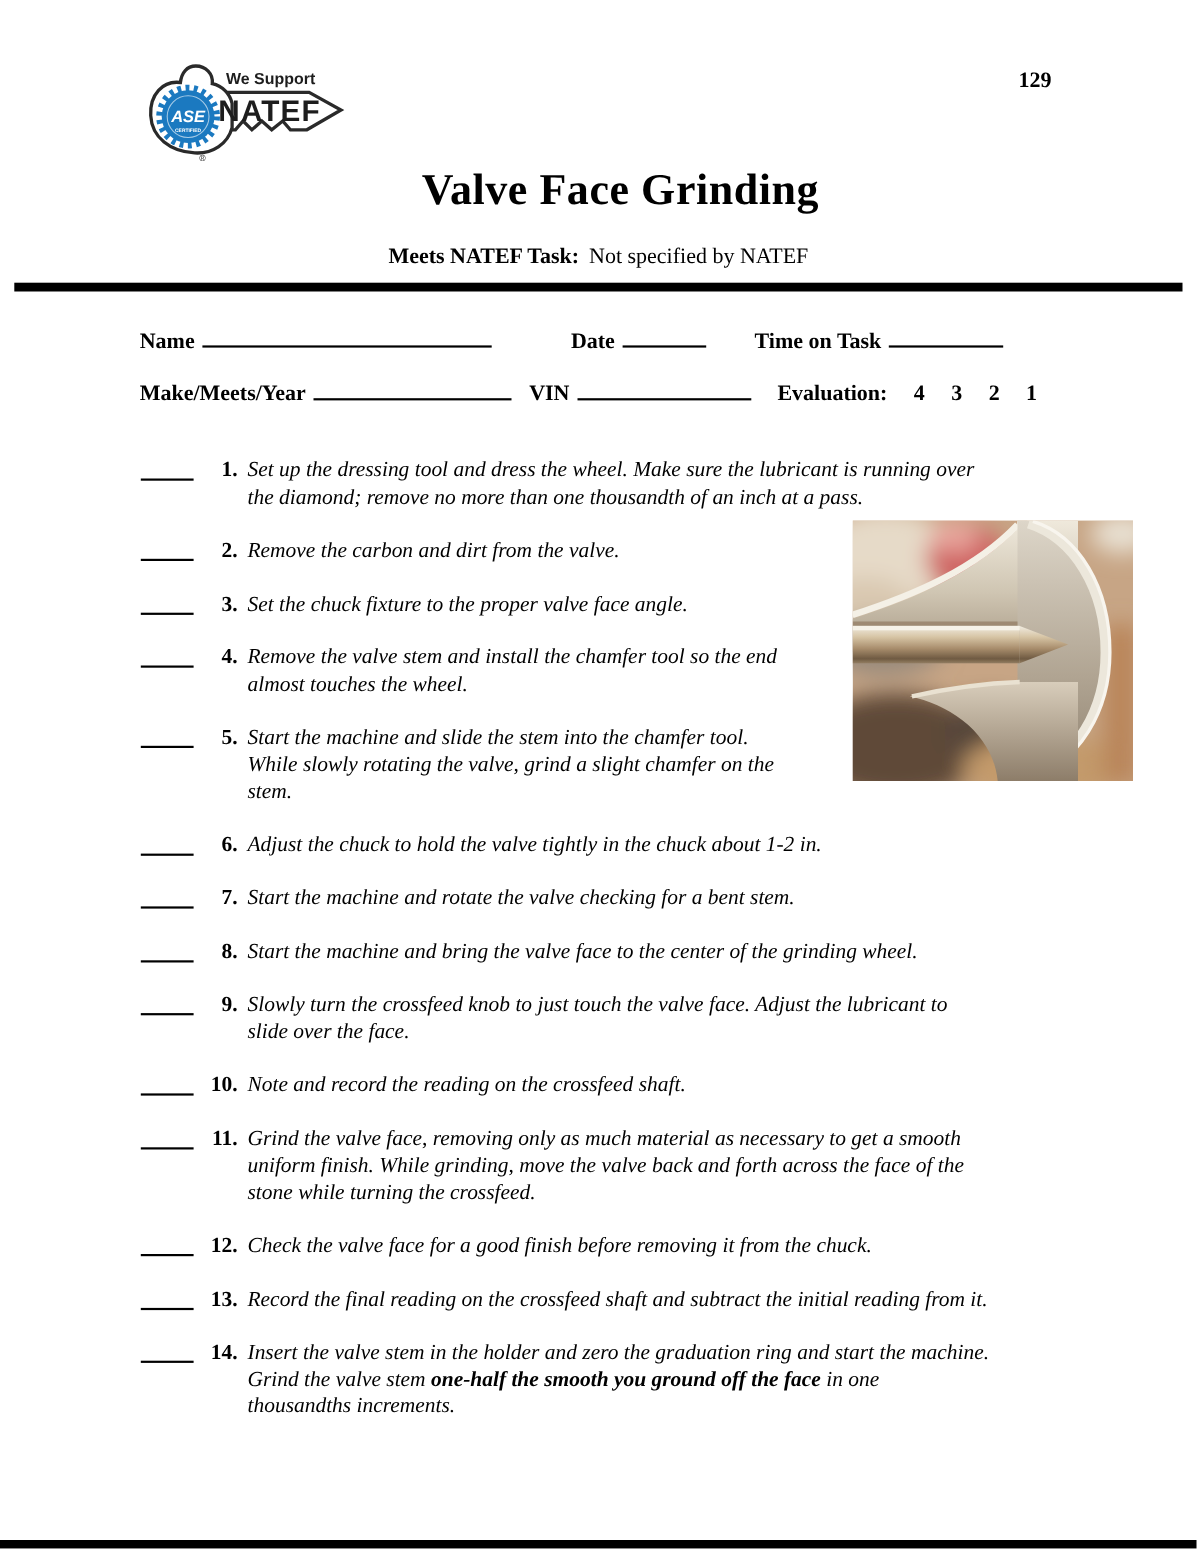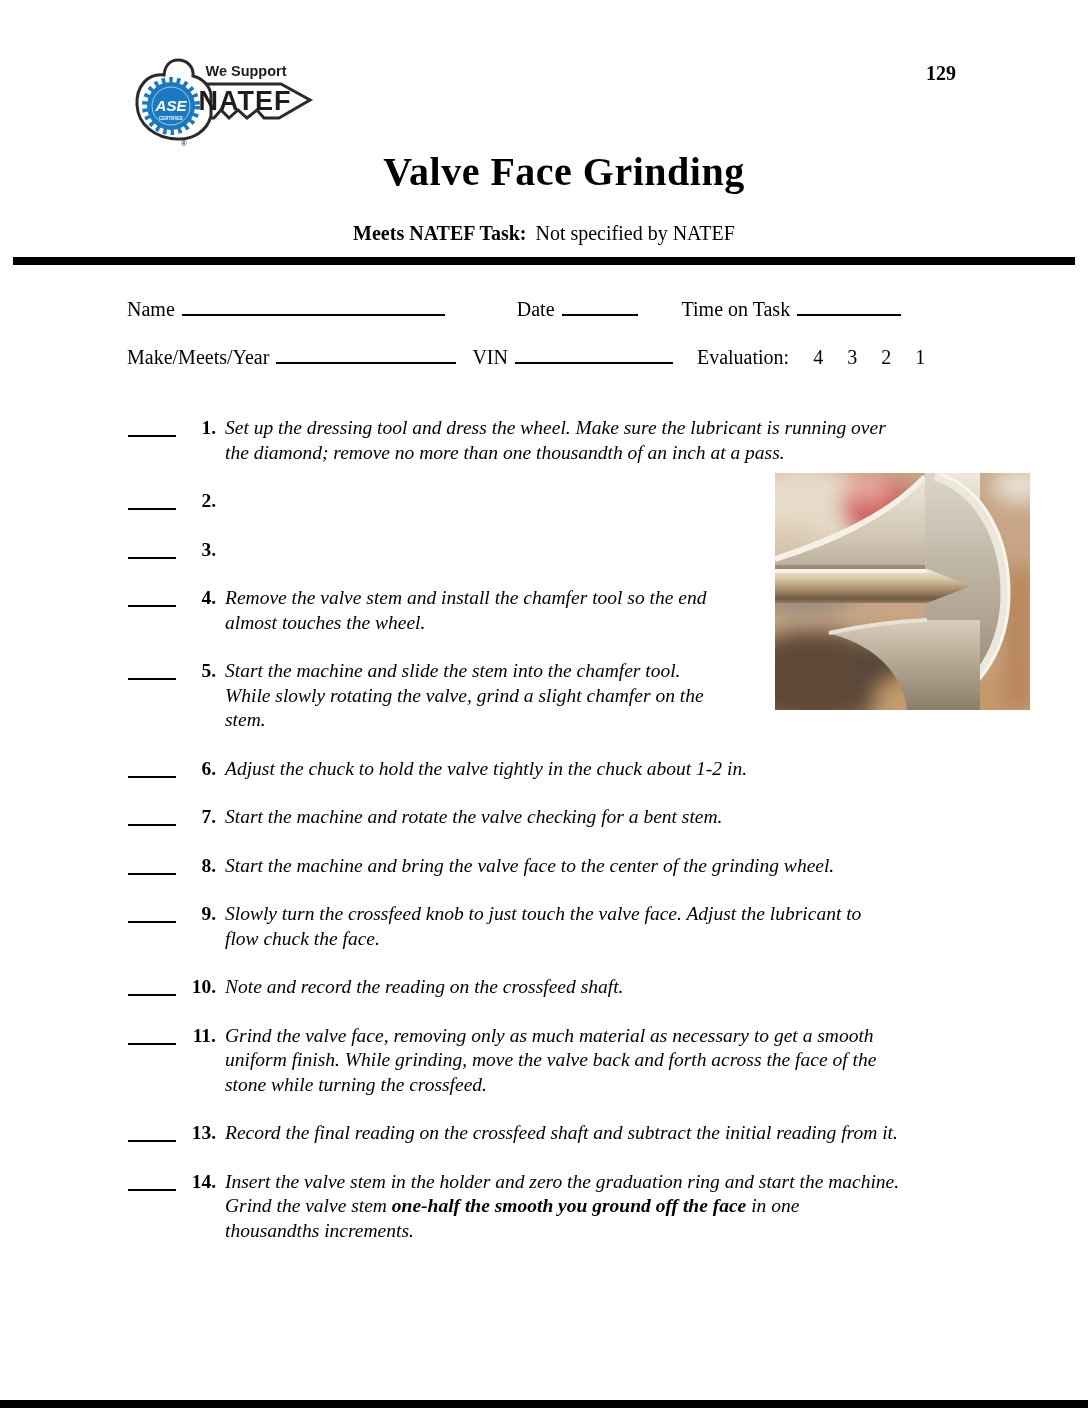--- a/index.html
+++ b/index.html
@@ -11,21 +11,21 @@
   .logo-box{position:absolute;left:131px;top:56px;width:192px;height:94px;}
   .page-num{position:absolute;left:926px;top:62px;font-size:20px;font-weight:bold;}
   .title{position:absolute;left:0;top:148px;width:100%;text-align:center;
          font-size:40px;font-weight:bold;letter-spacing:.5px;margin-left:20px;}
   .subtitle{position:absolute;left:0;top:222px;width:100%;text-align:center;font-size:20px;}
   .subtitle .lab{font-weight:bold;}
   .subtitle .val{margin-left:9px;}
   .rule-top{position:absolute;left:13px;right:13px;top:257px;height:8px;background:#000;}
   .rule-bottom{position:absolute;left:0;right:0;bottom:0;height:8px;background:#000;}
   
-  .form-row{position:absolute;left:127px;font-size:20px;font-weight:normal;white-space:nowrap;}
+  .form-row{position:absolute;left:127px;font-size:20px;font-weight:bold;white-space:nowrap;}
   .row1{top:296px;}
   .row2{top:344px;}
   .blank{display:inline-block;border-bottom:2.5px solid #000;height:18px;
          vertical-align:baseline;margin-left:7px;}
   .b-name{width:263px;margin-right:72px;}
   .b-date{width:76px;margin-right:44px;}
   .b-time{width:104px;}
   .b-make{width:180px;margin-right:16px;}
   .b-vin{width:158px;margin-right:24px;}
   .score{display:inline-block;margin-left:24px;}
@@ -89,25 +89,27 @@
     <div class="item">
       <span class="ans-line"></span>
       <span class="item-num">1.</span>
       <div class="item-text">Set up the dressing tool and dress the wheel.  Make sure the lubricant is running over
 the diamond; remove no more than one thousandth of an inch at a pass.</div>
     </div>
 
     <div class="item">
       <span class="ans-line"></span>
       <span class="item-num">2.</span>
+      <div class="item-text">Remove the carbon and dirt from the valve.</div>
     </div>
 
     <div class="item">
       <span class="ans-line"></span>
       <span class="item-num">3.</span>
+      <div class="item-text">Set the chuck fixture to the proper valve face angle.</div>
     </div>
 
     <div class="item">
       <span class="ans-line"></span>
       <span class="item-num">4.</span>
       <div class="item-text">Remove the valve stem and install the chamfer tool so the end
 almost touches the wheel.</div>
     </div>
 
     <div class="item">
@@ -133,37 +135,42 @@
     <div class="item">
       <span class="ans-line"></span>
       <span class="item-num">8.</span>
       <div class="item-text">Start the machine and bring the valve face to the center of the grinding wheel.</div>
     </div>
 
     <div class="item">
       <span class="ans-line"></span>
       <span class="item-num">9.</span>
       <div class="item-text">Slowly turn the crossfeed knob to just touch the valve face.  Adjust the lubricant to
-flow chuck the face.</div>
+slide over the face.</div>
     </div>
 
     <div class="item">
       <span class="ans-line"></span>
       <span class="item-num">10.</span>
       <div class="item-text">Note and record the reading on the crossfeed shaft.</div>
     </div>
 
     <div class="item">
       <span class="ans-line"></span>
       <span class="item-num">11.</span>
       <div class="item-text">Grind the valve face, removing only as much material as necessary to get a smooth
 uniform finish.  While grinding, move the valve back and forth across the face of the
 stone while turning the crossfeed.</div>
     </div>
 
+    <div class="item">
+      <span class="ans-line"></span>
+      <span class="item-num">12.</span>
+      <div class="item-text">Check the valve face for a good finish before removing it from the chuck.</div>
+    </div>
 
     <div class="item">
       <span class="ans-line"></span>
       <span class="item-num">13.</span>
       <div class="item-text">Record the final reading on the crossfeed shaft and subtract the initial reading from it.</div>
     </div>
 
     <div class="item">
       <span class="ans-line"></span>
       <span class="item-num">14.</span>

